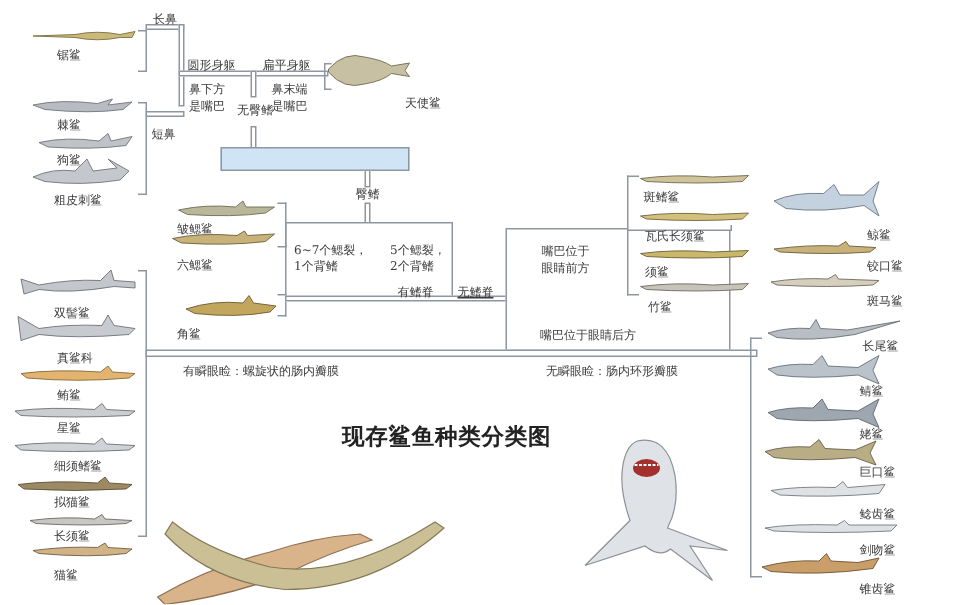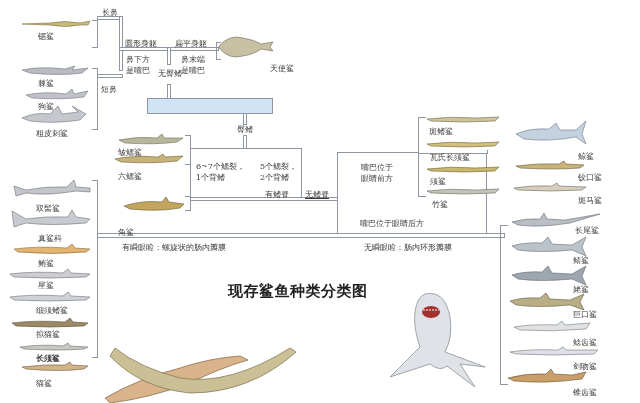--- a/index.html
+++ b/index.html
@@ -107,21 +107,21 @@
     <path d="M2 7 Q20 3 40 5 L45 1 L47 5 L66 5 L60 9 Q38 12 8 10 Z" fill="#b9b79a" stroke="#6d6b58" stroke-width="0.6"></path>
   </svg>
 <div class="lbl" style="left:118px;top:148px;">皱鳃鲨</div>
 <svg class="fish" style="left:113px;top:152px;" width="72" height="14" viewBox="0 0 72 14">
     <path d="M2 7 Q20 3 45 5 L50 2 L52 5 L70 4 L64 9 Q40 12 8 10 Z" fill="#c7b37a" stroke="#6d5f3a" stroke-width="0.6"></path>
   </svg>
 <div class="lbl" style="left:118px;top:172px;">六鳃鲨</div>
 <svg class="fish" style="left:122px;top:196px;" width="64" height="18" viewBox="0 0 64 18">
     <path d="M2 10 Q20 4 40 6 L44 1 L47 6 L62 8 L58 12 Q36 16 8 13 Z" fill="#c2a65d" stroke="#6a5a30" stroke-width="0.6"></path>
   </svg>
-<div class="lbl" style="left:118px;top:228px;">角鲨</div>
+<div class="lbl" style="left:118px;top:218px;">角鲨</div>
 
 <svg class="fish" style="left:425px;top:114px;" width="76" height="10" viewBox="0 0 76 10">
     <path d="M2 5 Q25 2 50 4 L74 3 L70 7 Q40 9 6 7 Z" fill="#cfc39a" stroke="#6f6950" stroke-width="0.6"></path>
   </svg>
 <div class="lbl" style="left:429px;top:127px;">斑鳍鲨</div>
 <svg class="fish" style="left:425px;top:139px;" width="76" height="10" viewBox="0 0 76 10">
     <path d="M2 5 Q25 2 50 4 L74 3 L70 7 Q40 9 6 7 Z" fill="#d1c17d" stroke="#6f6440" stroke-width="0.6"></path>
   </svg>
 <div class="lbl" style="left:430px;top:153px;">瓦氏长须鲨</div>
 <svg class="fish" style="left:425px;top:164px;" width="76" height="10" viewBox="0 0 76 10">
@@ -166,21 +166,21 @@
     <path d="M2 6 Q25 3 55 5 L60 1 L63 5 L82 6 L78 9 Q40 11 6 9 Z" fill="#cfd2d6" stroke="#6d6f73" stroke-width="0.6"></path>
   </svg>
 <div class="lbl" style="left:36px;top:306px;">细须鳍鲨</div>
 <svg class="fish" style="left:10px;top:317px;" width="80" height="12" viewBox="0 0 80 12">
     <path d="M2 6 Q25 3 55 5 L60 1 L63 5 L78 6 L74 9 Q40 11 6 9 Z" fill="#9c8a64" stroke="#5d523a" stroke-width="0.6"></path>
   </svg>
 <div class="lbl" style="left:36px;top:330px;">拟猫鲨</div>
 <svg class="fish" style="left:18px;top:342px;" width="72" height="10" viewBox="0 0 72 10">
     <path d="M2 5 Q25 2 45 4 L50 1 L52 4 L70 5 L66 7 Q40 9 6 7 Z" fill="#c9c7c2" stroke="#6b6a66" stroke-width="0.6"></path>
   </svg>
-<div class="lbl" style="left:36px;top:353px;font-weight:bold;">长须鲨</div>
+<div class="lbl" style="left:36px;top:353px;">长须鲨</div>
 <svg class="fish" style="left:20px;top:361px;" width="70" height="12" viewBox="0 0 70 12">
     <path d="M2 6 Q25 3 45 4 L50 1 L52 4 L68 5 L64 8 Q40 11 6 8 Z" fill="#d2b387" stroke="#6e5c42" stroke-width="0.6"></path>
   </svg>
 <div class="lbl" style="left:36px;top:379px;">猫鲨</div>
 
 <svg class="fish" style="left:510px;top:212px;" width="92" height="20" viewBox="0 0 92 20">
     <path d="M2 10 Q15 6 30 7 L34 1 L37 7 L55 8 L90 2 L60 11 Q30 16 8 13 Z" fill="#b9bec4" stroke="#6a6f75" stroke-width="0.6"></path>
   </svg>
 <div class="lbl" style="left:575px;top:226px;text-align:center;">长尾鲨</div>
 <svg class="fish" style="left:510px;top:236px;" width="80" height="22" viewBox="0 0 80 22">

